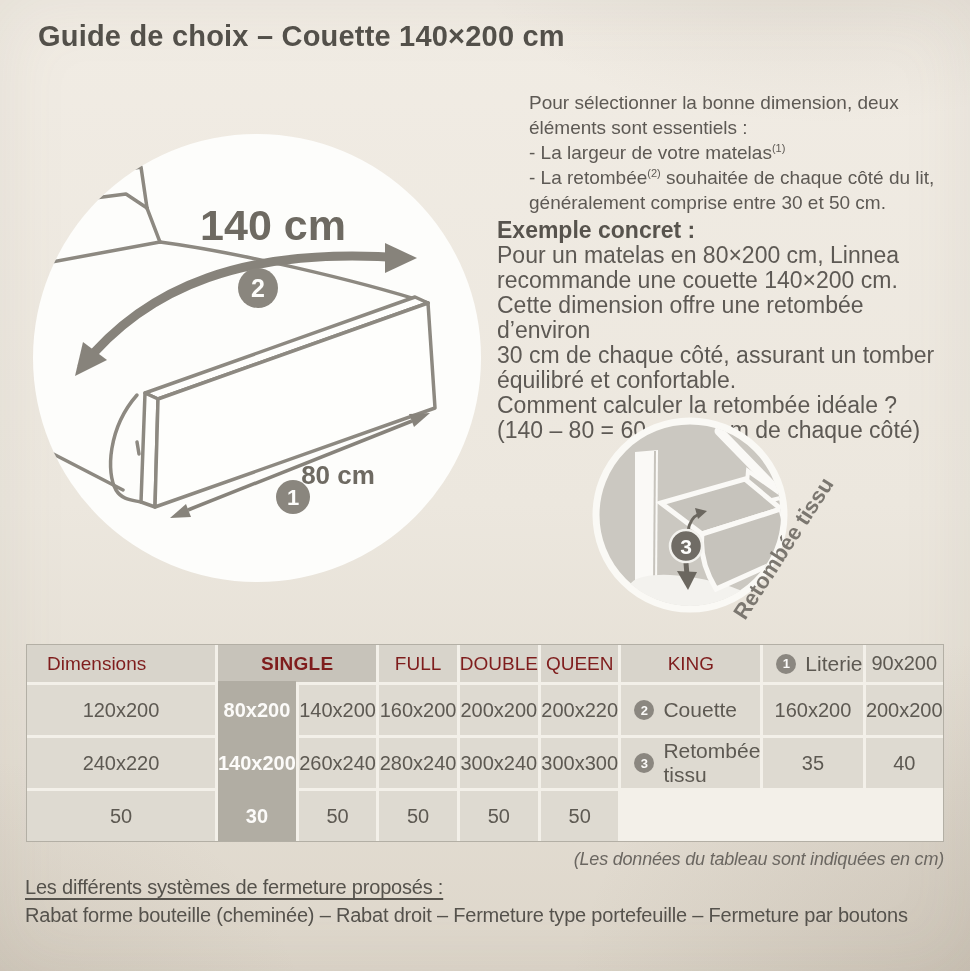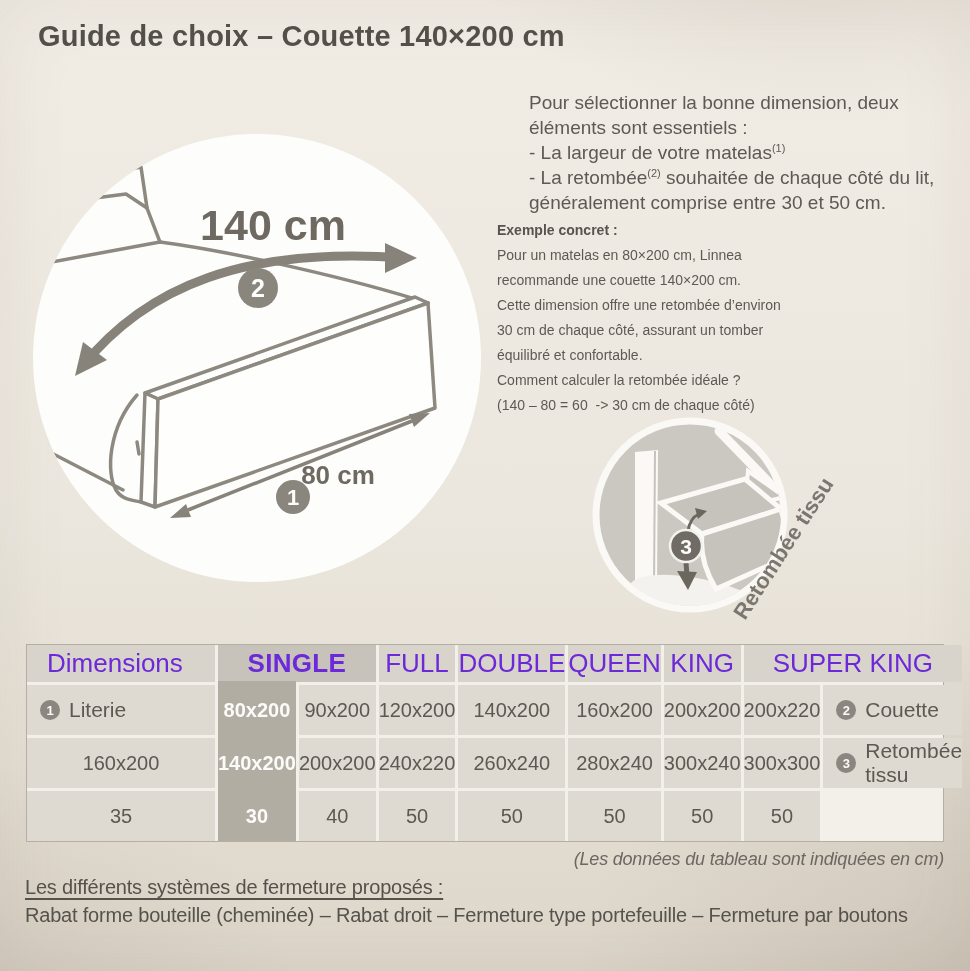--- a/index.html
+++ b/index.html
@@ -16,37 +16,37 @@
       radial-gradient(60% 28% at 85% -4%, rgba(118,103,86,.10), transparent 60%),
       linear-gradient(180deg,#f1ece4 0%,#ece7de 52%,#ddd6ca 100%);
     box-shadow:inset 0 0 70px rgba(120,105,88,.10);
   }
   
   .title{position:absolute;left:38px;top:20px;font-size:29px;font-weight:bold;color:#53504a;letter-spacing:.2px;}
   .subtitle{position:absolute;left:38px;top:57px;font-size:22px;font-weight:bold;color:#57544e;}
   
   .intro{position:absolute;left:497px;top:90px;width:462px;font-size:19px;line-height:25px;color:#5d5954;margin-left:32px;}
   .sup{font-size:11px;vertical-align:7px;line-height:0;}
-  .example{position:absolute;left:497px;top:218px;width:462px;font-size:14px;line-height:25px;color:#5d5954;}
+  .example{position:absolute;left:497px;top:218px;width:462px;font-size:23px;line-height:25px;color:#5d5954;}
   .example .hd{font-weight:bold;color:#57534d;}
   .prewrap{white-space:pre-wrap;}
   
   .diagram-main{position:absolute;left:26px;top:128px;}
   .diagram-small{position:absolute;left:585px;top:403px;}
   .svg-big-label{font-family:"Liberation Sans","DejaVu Sans",sans-serif;font-weight:bold;fill:#6e6a62;}
   .svg-badge-txt{font-family:"Liberation Sans","DejaVu Sans",sans-serif;font-weight:bold;fill:#fdfdfb;}
   .svg-rot-label{font-family:"Liberation Sans","DejaVu Sans",sans-serif;font-weight:bold;fill:#7b7770;}
   
   .tbl{
     position:absolute;left:26px;top:644px;width:918px;box-sizing:border-box;
     display:grid;grid-template-columns:188px repeat(8,1fr);
     grid-template-rows:37px 50px 50px 50px;gap:3px;
     background:#f3f0e9;border:1px solid #b3afa5;
   }
-  .th{background:#d8d4cb;color:#6d28d9;font-size:26px;display:flex;align-items:center;justify-content:center;}
+  .th{background:#d8d4cb;color:#7f1d1d;font-size:19px;display:flex;align-items:center;justify-content:center;}
   .th-dim{justify-content:flex-start;padding-left:20px;}
   .th-single{background:#c7c3ba;font-weight:bold;grid-column:span 2;letter-spacing:.3px;}
   .th-sk{grid-column:span 2;}
   .td{background:#dedad1;color:#5d5952;font-size:20px;display:flex;align-items:center;justify-content:center;}
   .td-label{justify-content:flex-start;padding-left:13px;gap:9px;font-size:21px;}
   .badge-t{flex:0 0 auto;width:20px;height:20px;border-radius:50%;background:#8b8780;color:#fbfaf8;
            font-size:13px;font-weight:bold;display:flex;align-items:center;justify-content:center;}
   .band{grid-column:2;grid-row:2 / span 3;background:#b1ada3;margin-top:-4px;z-index:0;}
   .hl{background:transparent;color:#fcfbf9;font-weight:bold;z-index:1;}
   .hl-1{grid-column:2;grid-row:2;} .hl-2{grid-column:2;grid-row:3;} .hl-3{grid-column:2;grid-row:4;}
@@ -153,21 +153,20 @@
     <text class="svg-rot-label" font-size="22" transform="translate(160,218) rotate(-57)">Retombée tissu</text>
   </svg>
 
   <div class="tbl">
     <div class="th th-dim">Dimensions</div>
     <div class="th th-single">SINGLE</div>
     <div class="th">FULL</div>
     <div class="th">DOUBLE</div>
     <div class="th">QUEEN</div>
     <div class="th">KING</div>
-    <div class="th th-sk">SUPER KING</div>
 
     <div class="band"></div>
 
     <div class="td hl hl-1">80x200</div>
     <div class="td td-label">
       <span class="badge-t">1</span>
       <span>Literie</span>
     </div>
     <div class="td">90x200</div>
     <div class="td">120x200</div>

